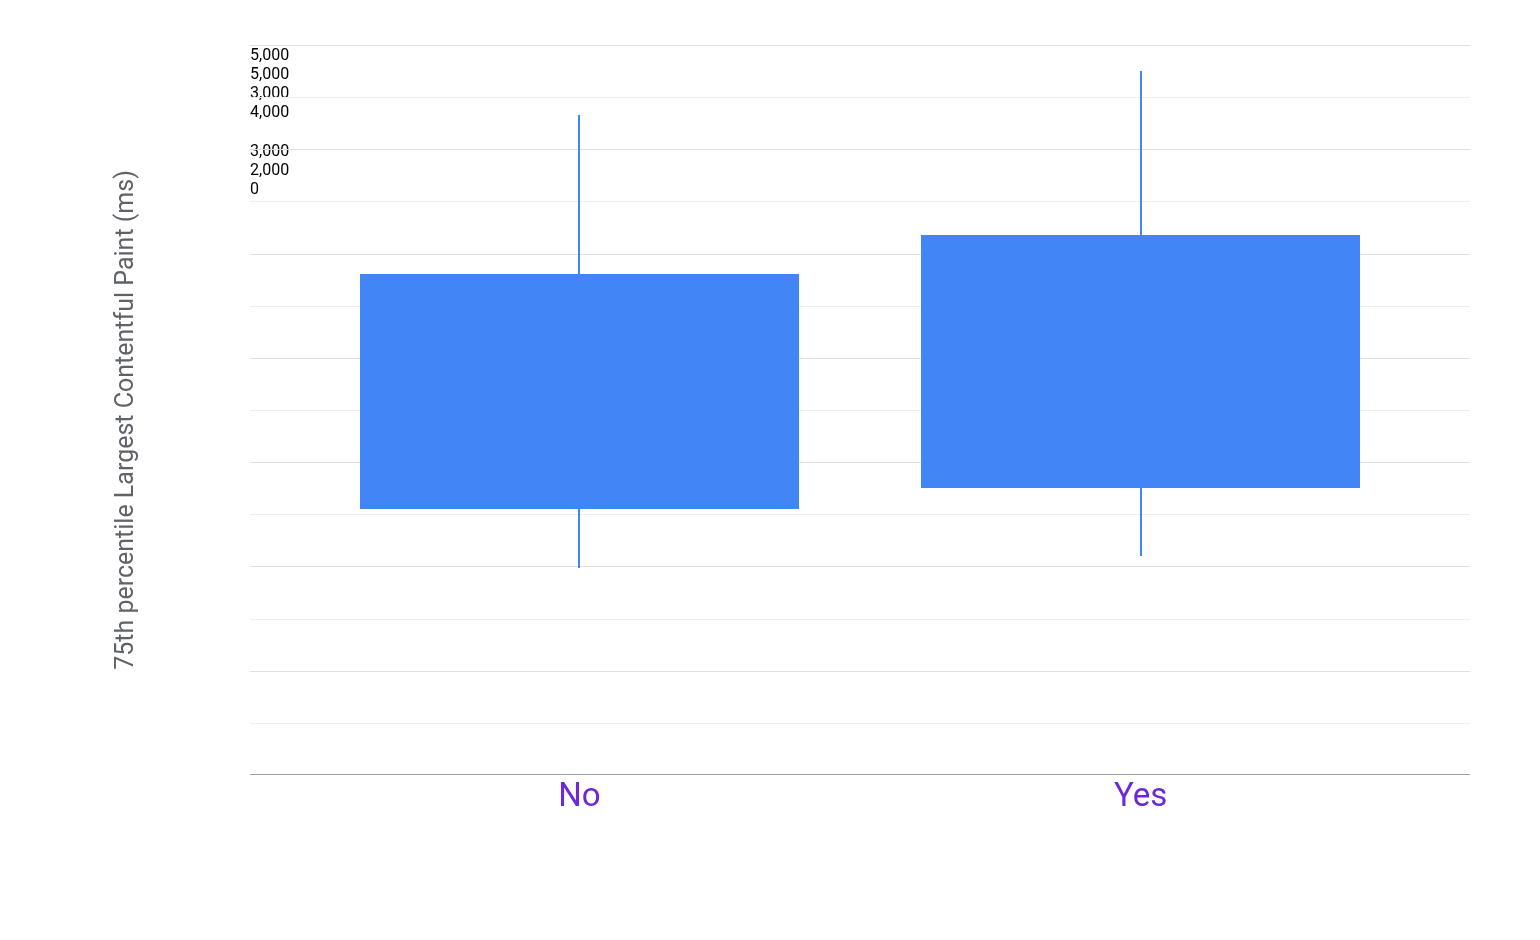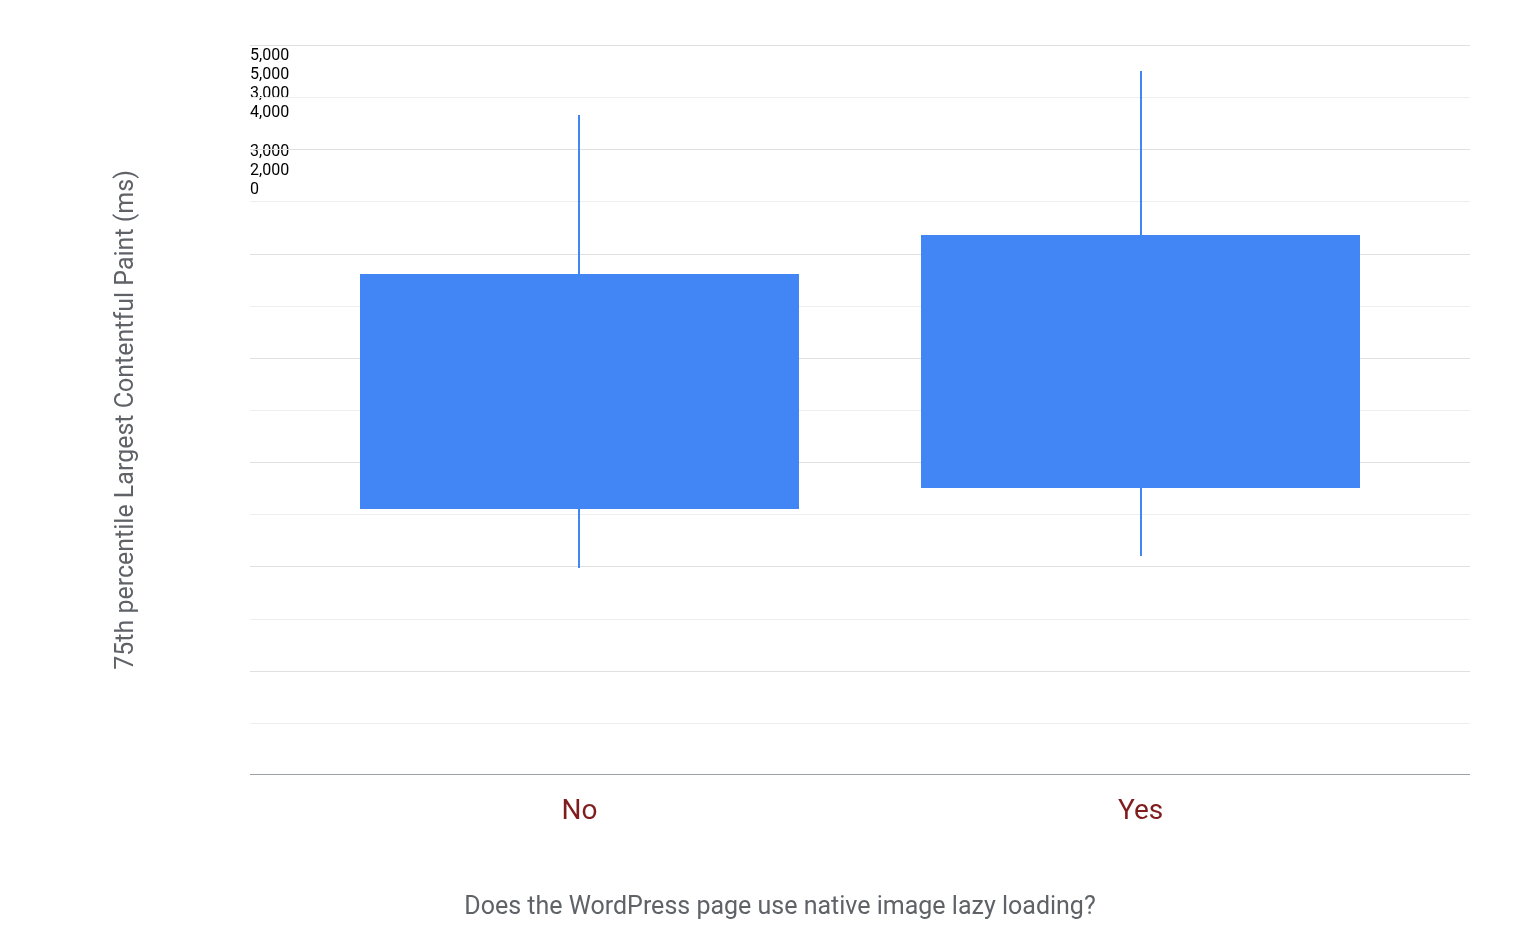--- a/index.html
+++ b/index.html
@@ -71,23 +71,22 @@
       margin-right: 20px;
       transform: translateY(-50%);
       font-size: 24px;
       color: #5f6368;
       text-align: right;
       white-space: nowrap;
     }
     .x-tick-label {
       position: absolute;
       top: 100%;
-      margin-top: 18px;
-      font-size: 28px;
-      color: #7f1d1d;
+      font-size: 33px;
+      color: #6d28d9;
       transform: translateX(-50%);
     }
     .box {
       position: absolute;
       background: #4285f4;
     }
     .whisker-line {
       position: absolute;
       width: 2px;
       background: #4285f4;
@@ -143,14 +142,13 @@
     <div class="box" style="left:9%; width:36%; top:31.428%; height:32.142%;"></div>
 
     <div class="whisker-line" style="left:73%; top:3.571%; height:66.428%;"></div>
 
     <div class="box" style="left:55%; width:36%; top:26.0%; height:34.714%;"></div>
 
     <div class="x-tick-label" style="left:27%;">No</div>
     <div class="x-tick-label" style="left:73%;text-align:center;">Yes</div>
   </div>
 
-  <div class="x-axis-label">Does the WordPress page use native image lazy loading?</div>
 </div>
 
 </body></html>

